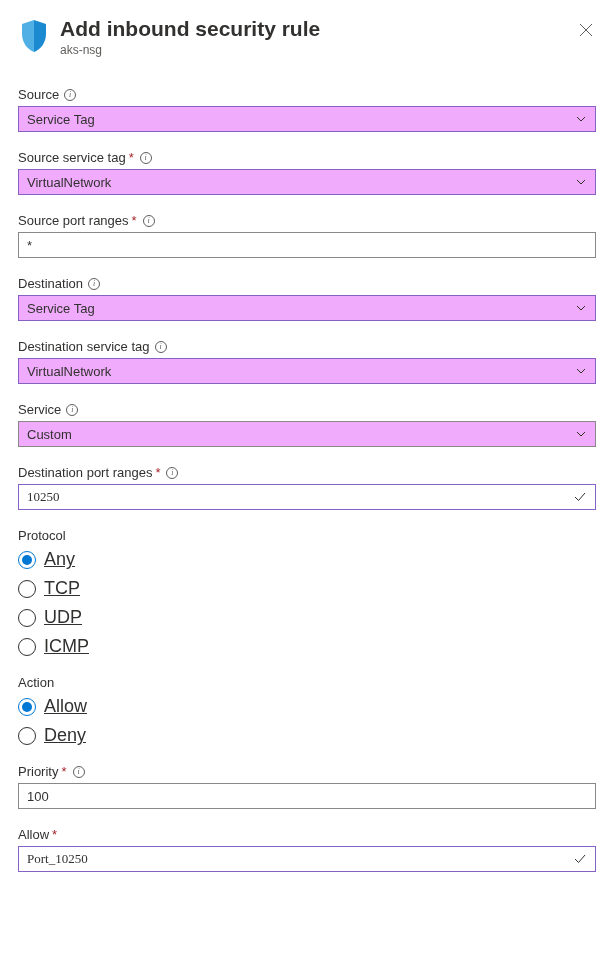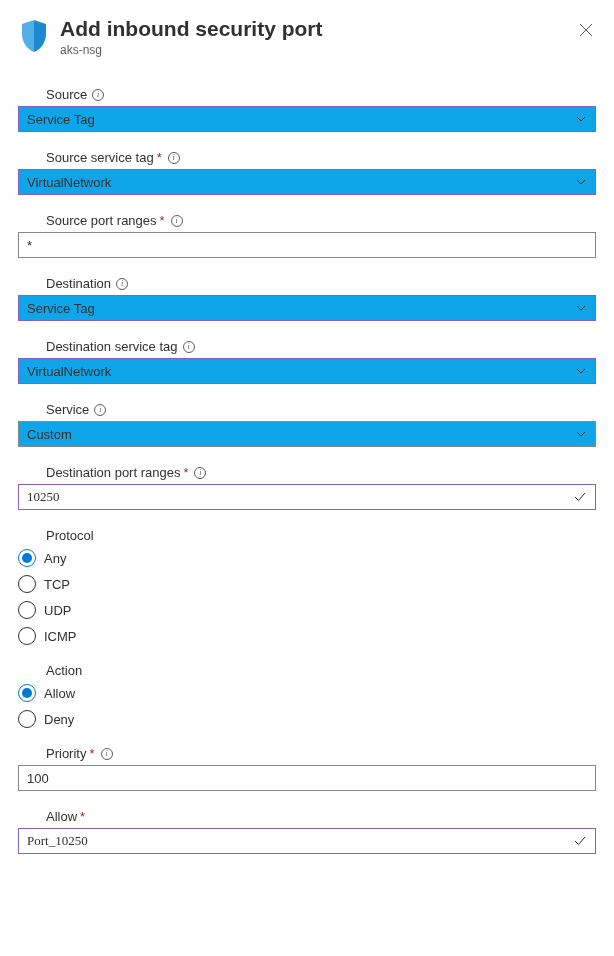--- a/index.html
+++ b/index.html
@@ -58,21 +58,20 @@
     }
     .label-row {
       display: flex;
       align-items: center;
       margin-bottom: 4px;
       font-size: 13px;
       color: #323130;
     }
     .label-text {
       margin-right: 3px;
-      margin-left: 28px;
     }
     .required {
       color: #a4262c;
       margin-right: 4px;
     }
     .info-icon {
       width: 12px;
       height: 12px;
       border: 1px solid #605e5c;
       border-radius: 50%;
@@ -87,21 +86,21 @@
       margin-left: 2px;
     }
     .select-field {
       position: relative;
       border: 1px solid #8661c5;
       height: 26px;
       display: flex;
       align-items: center;
       padding: 0 8px;
       cursor: pointer;
-      background: #0ea5e9;
+      background: #f0abfc;
     }
     .select-field.gray {
       border-color: #8a8886;
     }
     .select-value {
       flex: 1;
       font-size: 13px;
       color: #323130;
     }
     .chevron {
@@ -158,36 +157,37 @@
     .radio-circle.selected {
       border-color: #0078d4;
     }
     .radio-dot {
       width: 10px;
       height: 10px;
       background: #0078d4;
       border-radius: 50%;
     }
     .radio-label {
-      font-size: 13px;
-      color: #323130;
+      font-size: 18px;
+      color: #323130;
+      text-decoration: underline;
     }
   </style>
 </head>
 <body>
 
 <div class="header">
   <div class="shield-icon">
     <svg viewBox="0 0 32 36" width="32" height="36">
       <path d="M16 2 L4 6 L4 16 C4 25 10 32 16 34 L16 2 Z" fill="#50b0e6"></path>
       <path d="M16 2 L28 6 L28 16 C28 25 22 32 16 34 L16 2 Z" fill="#1c8ad1"></path>
     </svg>
   </div>
   <div class="title-block">
-    <div class="title">Add inbound security port</div>
+    <div class="title">Add inbound security rule</div>
     <div class="subtitle">aks-nsg</div>
   </div>
   <div class="close-btn">
     <svg width="14" height="14" viewBox="0 0 14 14">
       <path d="M1 1 L13 13 M13 1 L1 13" stroke="#605e5c" stroke-width="1"></path>
     </svg>
   </div>
 </div>
 
 <div class="form-group">

